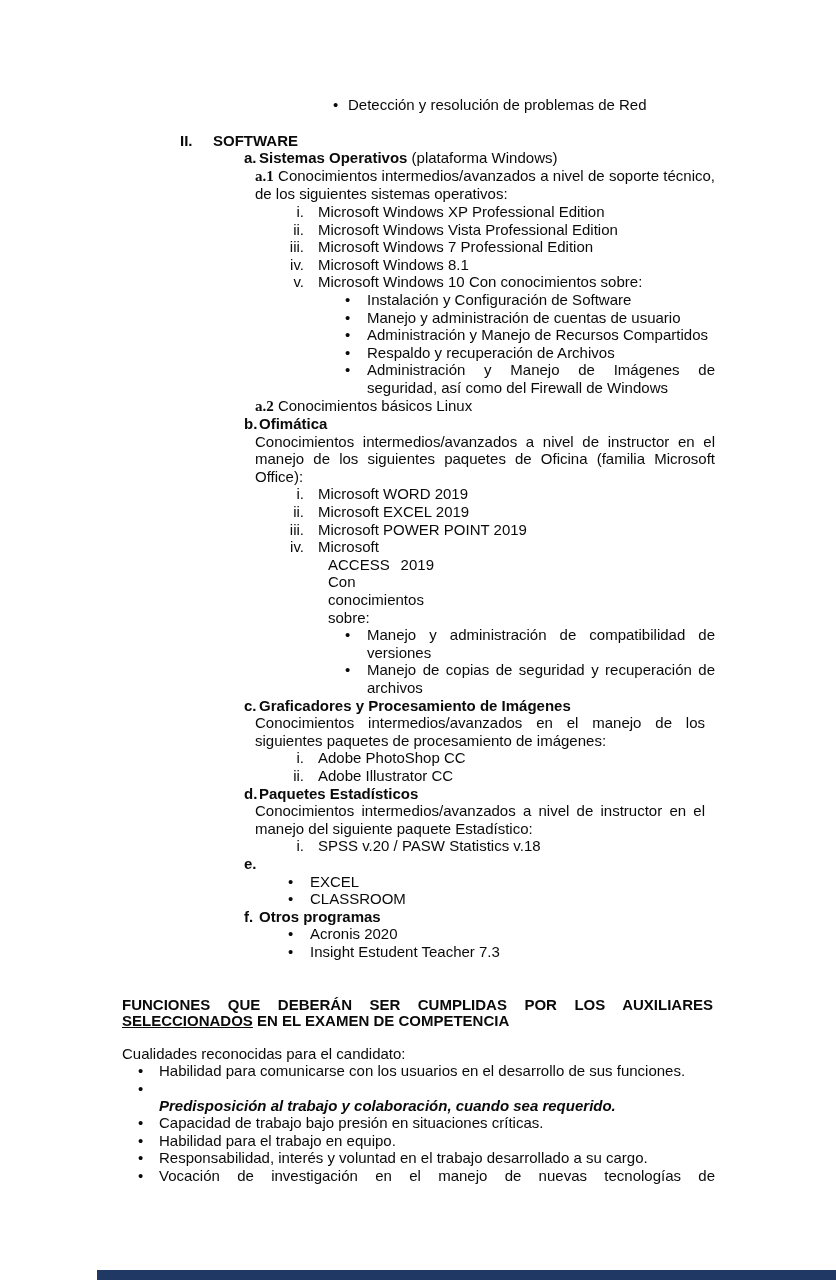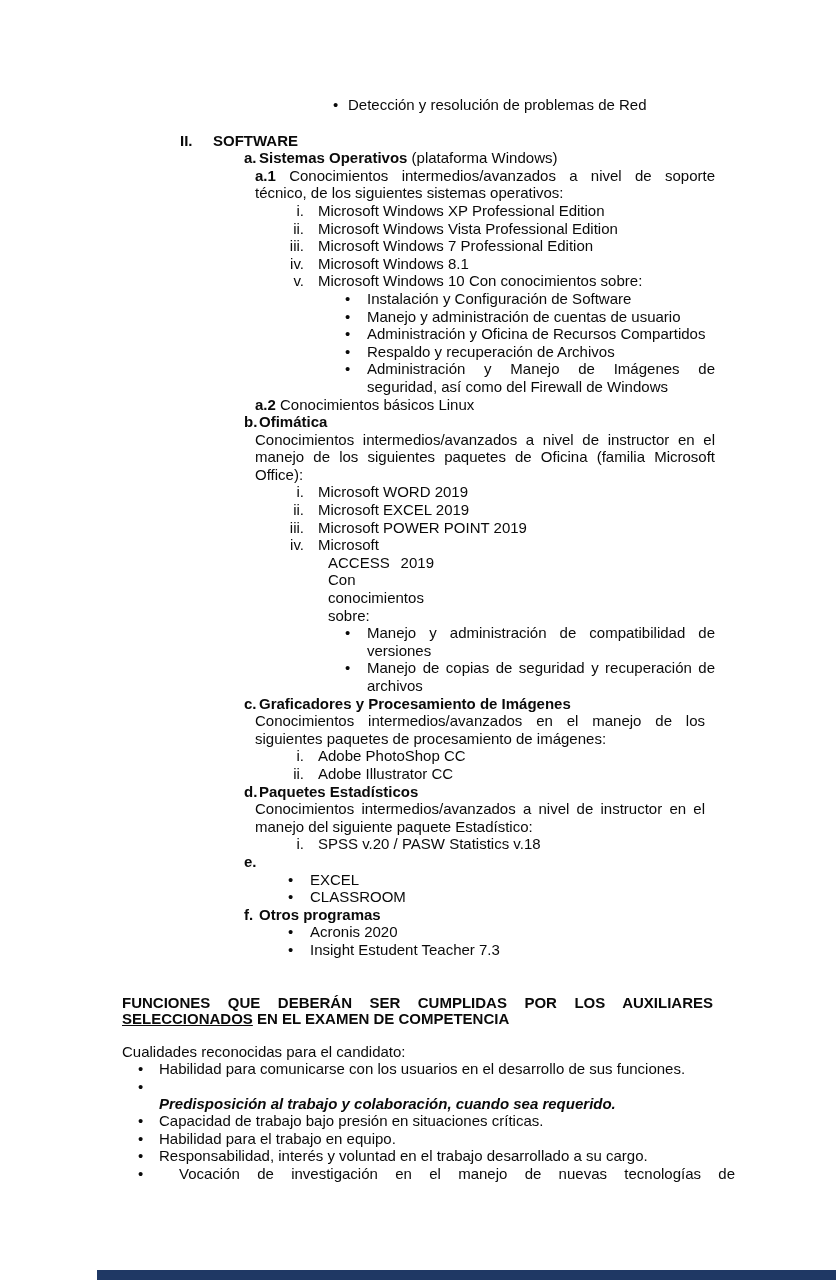--- a/index.html
+++ b/index.html
@@ -11,21 +11,21 @@
     background:#ffffff;
     color:#0a0a0a;
     font-family:"Liberation Sans", sans-serif;
     font-size:15px;
     line-height:17.6px;
     overflow:hidden;
     padding-top:96px;
   }
   .row { display:flex; align-items:flex-start; }
   .just { text-align:justify; }
-  b, .bold { font-weight:bold; }
+  b, .bold { font-weight:bold;font-family:Liberation Serif, serif; }
 
   
   .blt-intro { margin-left:333px; }
   .blt-intro .mk { flex:0 0 15px; }
 
   
   .sec-head { margin-left:180px; margin-top:18px; font-weight:bold; }
   .sec-head .mk { flex:0 0 33px; }
 
   
@@ -60,21 +60,21 @@
     font-weight:bold; text-align:justify; line-height:16px;
   }
   .fn-head .und { text-decoration:underline; }
 
   
   .qual-intro { margin-left:122px; margin-top:16px; }
   .blt1 { margin-left:138px; }
   .blt1 .mk { flex:0 0 21px; }
   .blt1 .tx { width:556px; text-align:justify; }
   .bi { font-weight:bold; font-style:italic;margin-top:17px; }
-  .stretch-last { text-align-last:justify;margin-left:20px; }
+  .stretch-last { text-align-last:justify; }
 
   
   .bottom-bar {
     position:absolute; left:97px; right:0; bottom:0; height:10px;
     background:#1f3864;
   }
 </style>
 </head>
 <body>
 
@@ -123,21 +123,21 @@
   <div class="row blt3">
     <span class="mk">•</span>
     <span class="tx">Instalación y Configuración de Software</span>
   </div>
   <div class="row blt3">
     <span class="mk">•</span>
     <span class="tx">Manejo y administración de cuentas de usuario</span>
   </div>
   <div class="row blt3">
     <span class="mk">•</span>
-    <span class="tx">Administración y Oficina de Recursos Compartidos</span>
+    <span class="tx">Administración y Manejo de Recursos Compartidos</span>
   </div>
   <div class="row blt3">
     <span class="mk">•</span>
     <span class="tx">Respaldo y recuperación de Archivos</span>
   </div>
   <div class="row blt3">
     <span class="mk">•</span>
     <span class="tx">Administración y Manejo de Imágenes de seguridad, así como del Firewall de Windows</span>
   </div>
 

